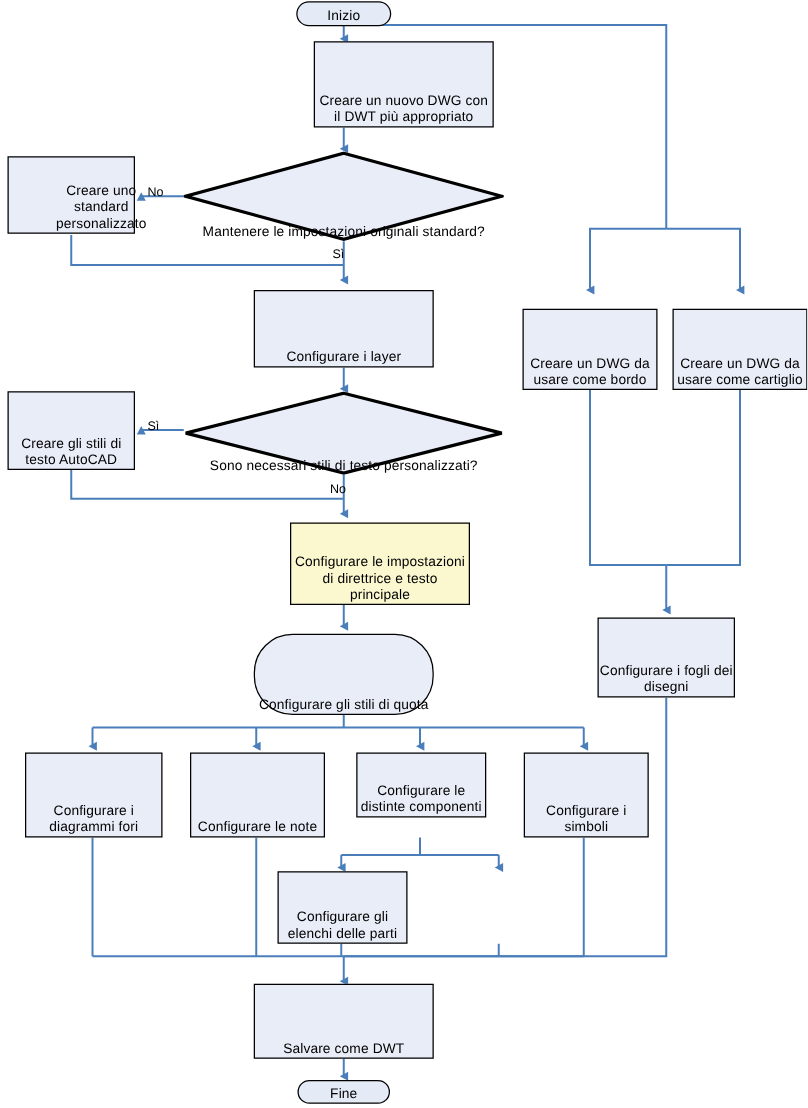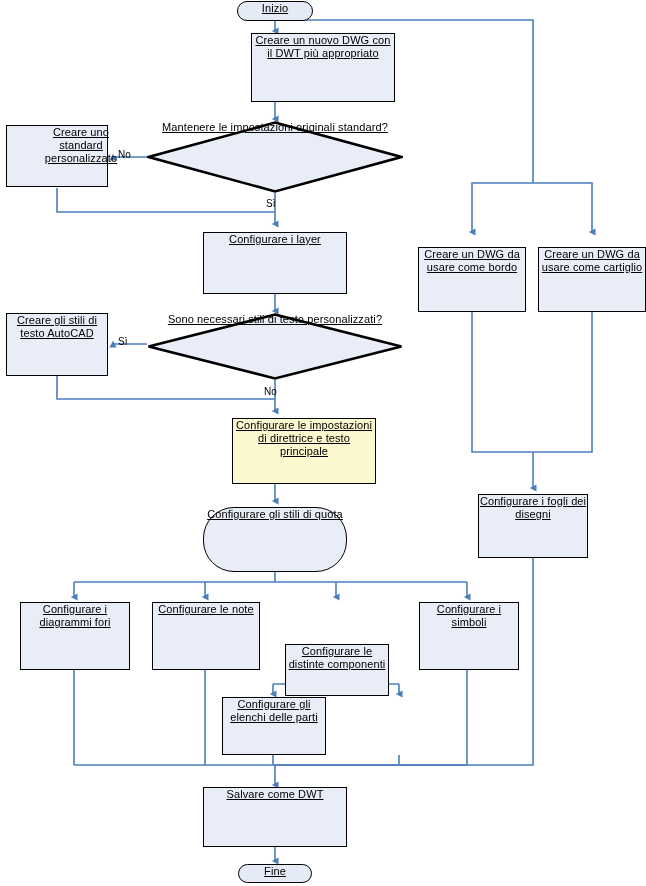--- a/index.html
+++ b/index.html
@@ -1,22 +1,22 @@
 <!DOCTYPE html>
 <html><head>
 <meta charset="utf-8">
 <style>
   html,body{margin:0;padding:0;background:#ffffff;}
   body{font-family:"Liberation Sans","DejaVu Sans",sans-serif;}
   #canvas{position:relative;width:646px;height:886px;background:#ffffff;overflow:hidden;}
   svg.wires{position:absolute;left:0;top:0;width:646px;height:886px;pointer-events:none;}
 
-  .node{position:absolute;box-sizing:border-box;display:flex;align-items:flex-start;
+  .node{position:absolute;box-sizing:border-box;display:flex;align-items:flex-end;
         justify-content:center;text-align:center;color:#000;font-size:11px;line-height:13px;
-        letter-spacing:0.1px;text-decoration:underline;}
+        letter-spacing:0.1px;}
   .process{background:#e9edf7;border:1.6px solid #000000;}
   .process.hl{background:#fbf8d0;margin-left:29px;}
   .terminator{background:#e4eaf6;border:1.6px solid #000000;border-radius:14px;}
   .decision{background:transparent;border:none;}
   .decision .dlabel{position:relative;z-index:2;padding:0 14px;}
   .decision svg{position:absolute;left:0;top:0;width:100%;height:100%;z-index:1;}
   .edgelabel{position:absolute;font-size:10px;color:#000;background:transparent;z-index:5;}
 </style>
 </head>
 <body>
@@ -145,21 +145,21 @@
   </div>
 
   <div class="node process" style="left:20px;top:602px;width:110px;height:68px;">
     <span>Configurare i diagrammi fori</span>
   </div>
 
   <div class="node process" style="left:152px;top:602px;width:108px;height:68px;">
     <span>Configurare le note</span>
   </div>
 
-  <div class="node process" style="left:285px;top:602px;width:104px;height:52px;margin-top:42px;">
+  <div class="node process" style="left:285px;top:602px;width:104px;height:52px;">
     <span>Configurare le distinte componenti</span>
   </div>
 
   <div class="node process" style="left:419px;top:602px;width:100px;height:68px;">
     <span>Configurare i simboli</span>
   </div>
 
   <div class="node process" style="left:222px;top:697px;width:104px;height:58px;">
     <span>Configurare gli elenchi delle parti</span>
   </div>

